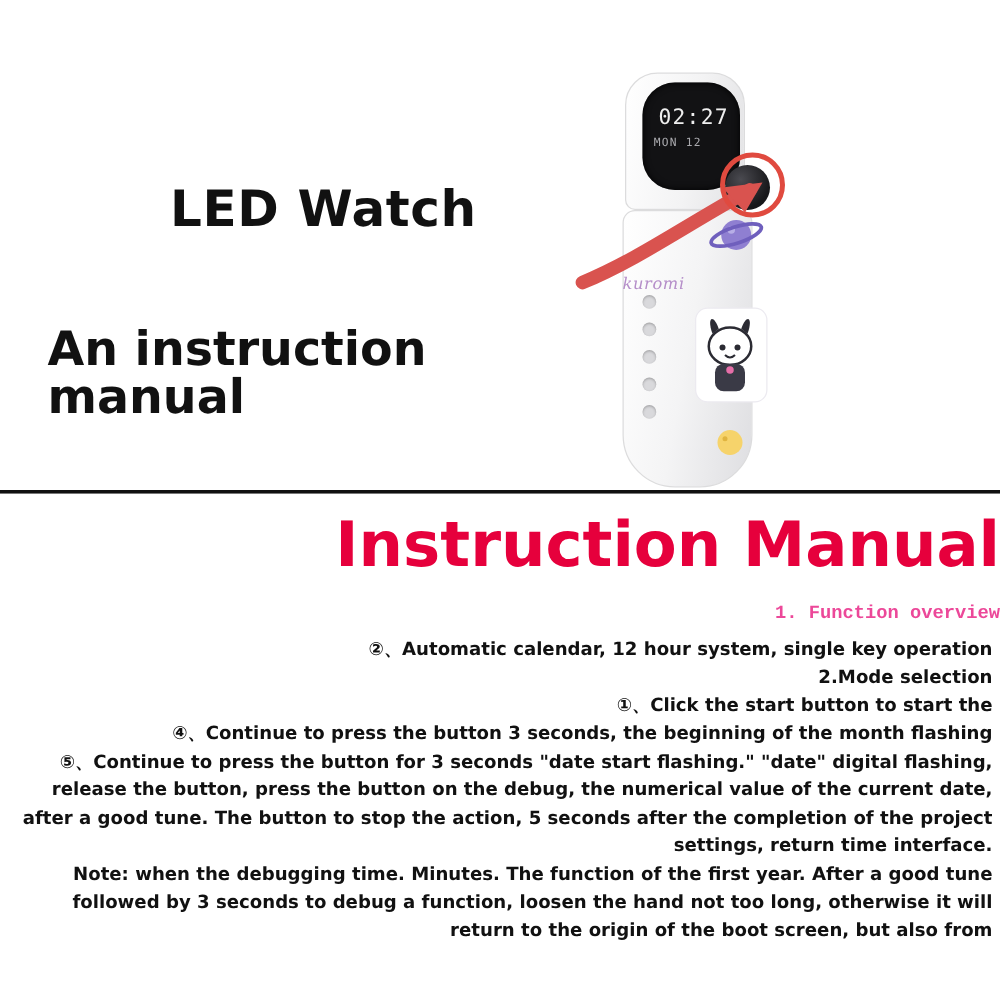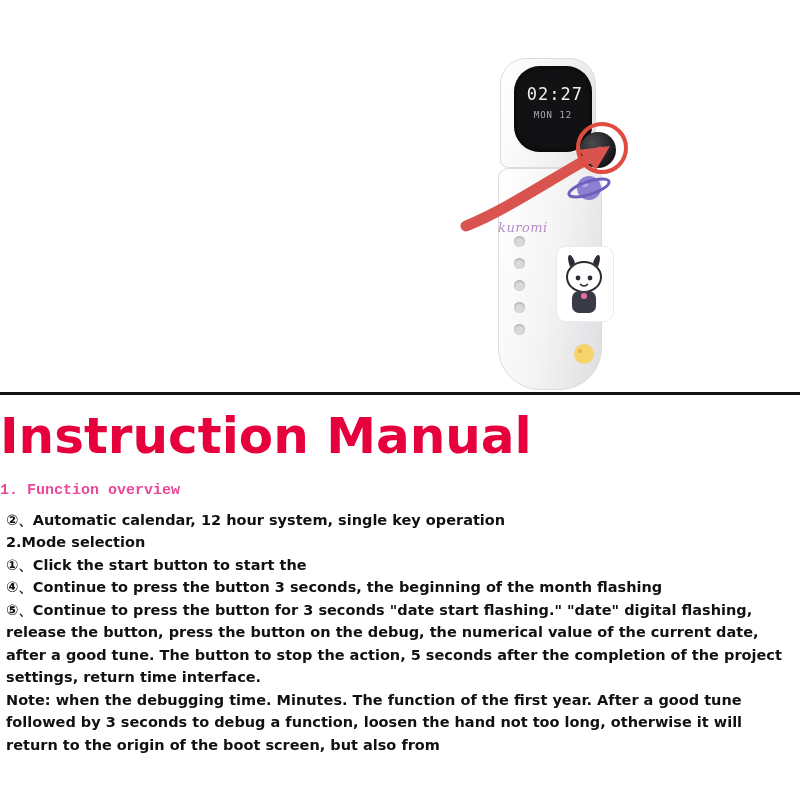--- a/index.html
+++ b/index.html
@@ -128,21 +128,20 @@
   }
   #watch-subdigits {
     position: absolute;
     left: 9px;
     top: 44px;
     width: 60px;
     color: #cfcfd4;
     font-family: "DejaVu Sans Mono", monospace;
     font-size: 9px;
     letter-spacing: 1px;
-    text-align: center;
     opacity: .8;
   }
   #watch-button {
     position: absolute;
     left: 110px;
     top: 92px;
     width: 36px;
     height: 36px;
     border-radius: 50%;
     background: radial-gradient(circle at 35% 32%, #4a4a50 0%, #17171a 70%);
@@ -204,21 +203,21 @@
   }
 
   
   #bottom-panel {
     position: absolute;
     left: 0;
     top: 395px;
     width: 800px;
     height: 405px;
     background: #ffffff;
-    text-align: left;
+    text-align: right;
   }
 
   #manual-heading {
     font-family: "DejaVu Sans", sans-serif;
     font-weight: bold;
     font-size: 50px;
     color: #e6003c;
     margin-top: 14px;
     letter-spacing: 0px;
     line-height: 1.1;
@@ -245,20 +244,24 @@
   }
   #manual-body {
     margin-top: 10px;
   }
 </style>
 </head>
 <body>
 
 <div id="top-panel">
 
+  <div id="title-block">
+    <div id="product-title">LED Watch</div>
+    <div id="manual-subtitle">An instruction manual</div>
+  </div>
 
   <div id="watch-illustration">
     <div class="strap" id="strap-upper"></div>
     <div class="strap" id="strap-lower"></div>
 
     <div id="watch-face">
       <div id="watch-digits">02:27</div>
       <div id="watch-subdigits">MON 12</div>
     </div>
 

